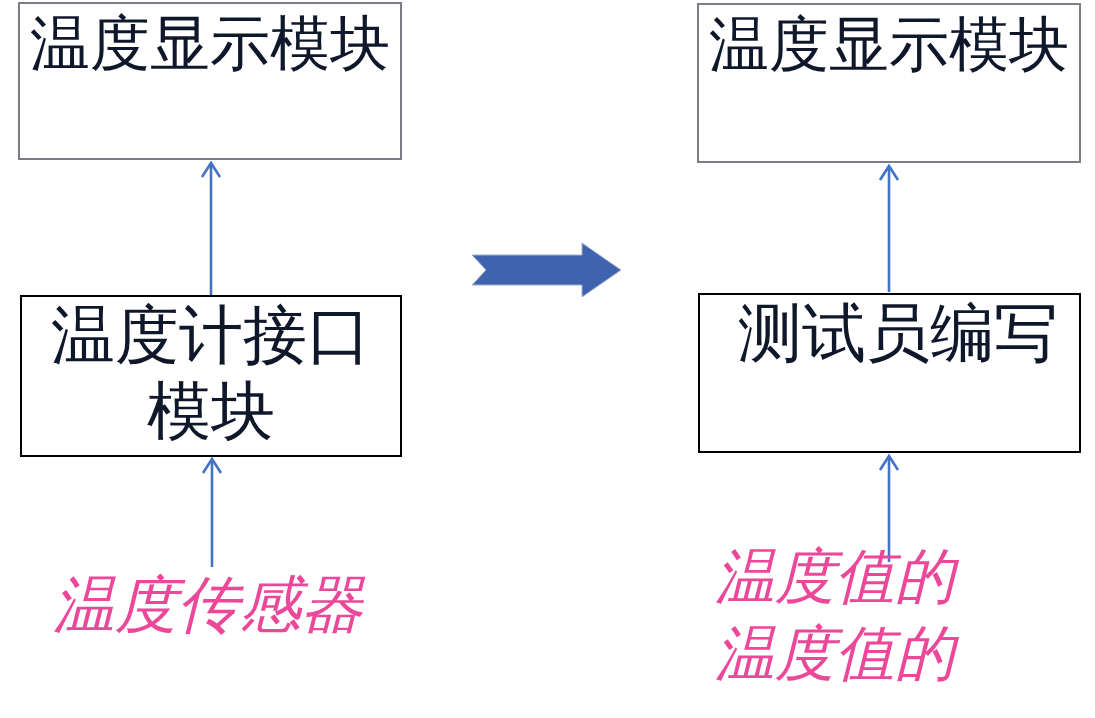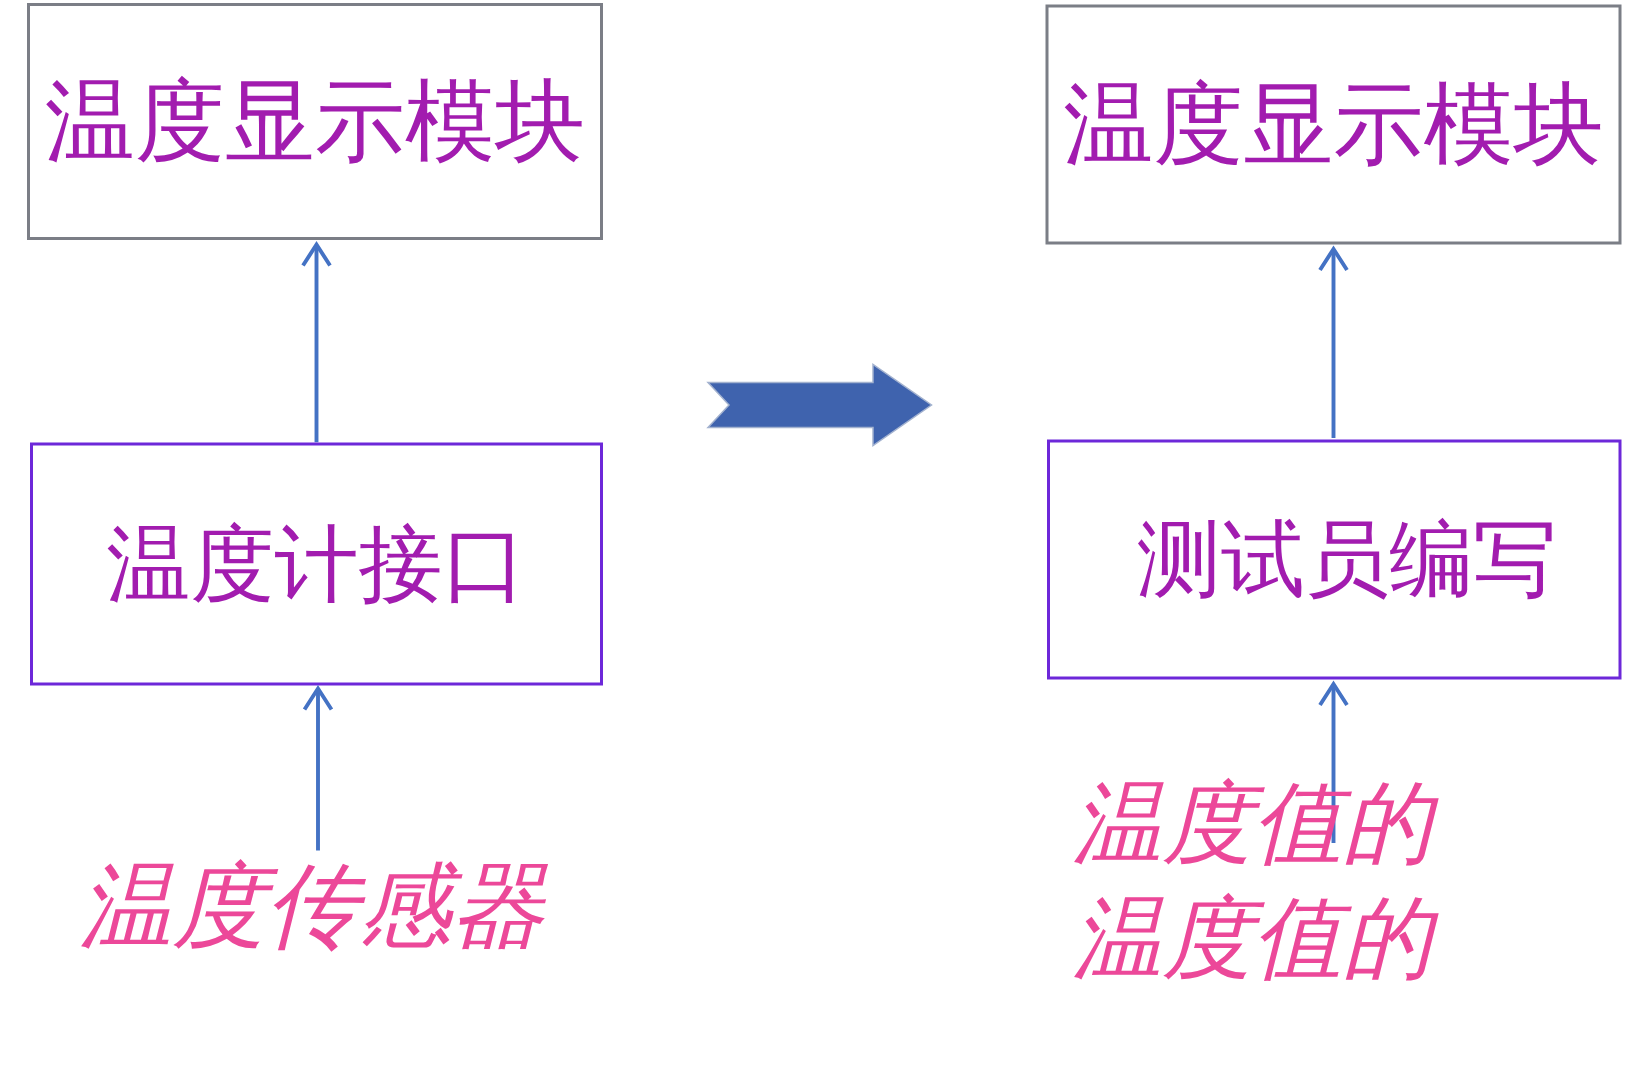--- a/index.html
+++ b/index.html
@@ -14,32 +14,31 @@
     height: 718px;
     background: #ffffff;
     overflow: hidden;
   }
   .box {
     position: absolute;
     background: #ffffff;
     display: flex;
     flex-direction: column;
     align-items: center;
-    justify-content: center;
     text-align: center;
-    color: #a21caf;
+    color: #0f172a;
     box-sizing: border-box;
   }
   .box-top {
     border: 2px solid #7b7e86;
     font-size: 60px;
   }
   .box-mid {
-    border: 2px solid #6d28d9;
-    font-size: 56px;
+    border: 2px solid #000000;
+    font-size: 64px;
     line-height: 76px;
   }
   .free-label {
     position: absolute;
     color: #ec4899;
     font-style: italic;
   }
   .label-single {
     font-size: 62px;
     line-height: 70px;
@@ -74,20 +73,21 @@
     <span>温度显示模块</span>
   </div>
 
   <svg class="varrow" style="left:198px; top:160px;" width="26" height="136" viewBox="0 0 26 136">
     <line x1="13" y1="4" x2="13" y2="135"></line>
     <polyline points="4,17 13,3 22,17"></polyline>
   </svg>
 
   <div class="box box-mid" style="left:20px; top:295px; width:382px; height:162px;">
     <div>温度计接口</div>
+    <div>模块</div>
   </div>
 
   <svg class="varrow" style="left:199px; top:456px;" width="26" height="112" viewBox="0 0 26 112">
     <line x1="13" y1="4" x2="13" y2="111"></line>
     <polyline points="4,17 13,3 22,17"></polyline>
   </svg>
 
   <div class="free-label label-single" style="left:53px; top:570px; width:340px;">温度传感器</div>
 
   <svg class="big-arrow" style="left:470px; top:241px;" width="154" height="58" viewBox="0 0 154 58">
@@ -105,18 +105,18 @@
 
   <div class="box box-mid" style="left:698px; top:293px; width:383px; height:160px;padding-left:17px;">
     <div>测试员编写</div>
   </div>
 
   <svg class="varrow" style="left:876px; top:453px;" width="26" height="110" viewBox="0 0 26 110">
     <line x1="13" y1="4" x2="13" y2="109"></line>
     <polyline points="4,17 13,3 22,17"></polyline>
   </svg>
 
-  <div class="free-label label-double" style="left:715px; top:510px; width:350px;">
+  <div class="free-label label-double" style="left:715px; top:538px; width:350px;">
     <div>温度值的</div>
     <div>温度值的</div>
   </div>
 
 </div>
 
 </body></html>

